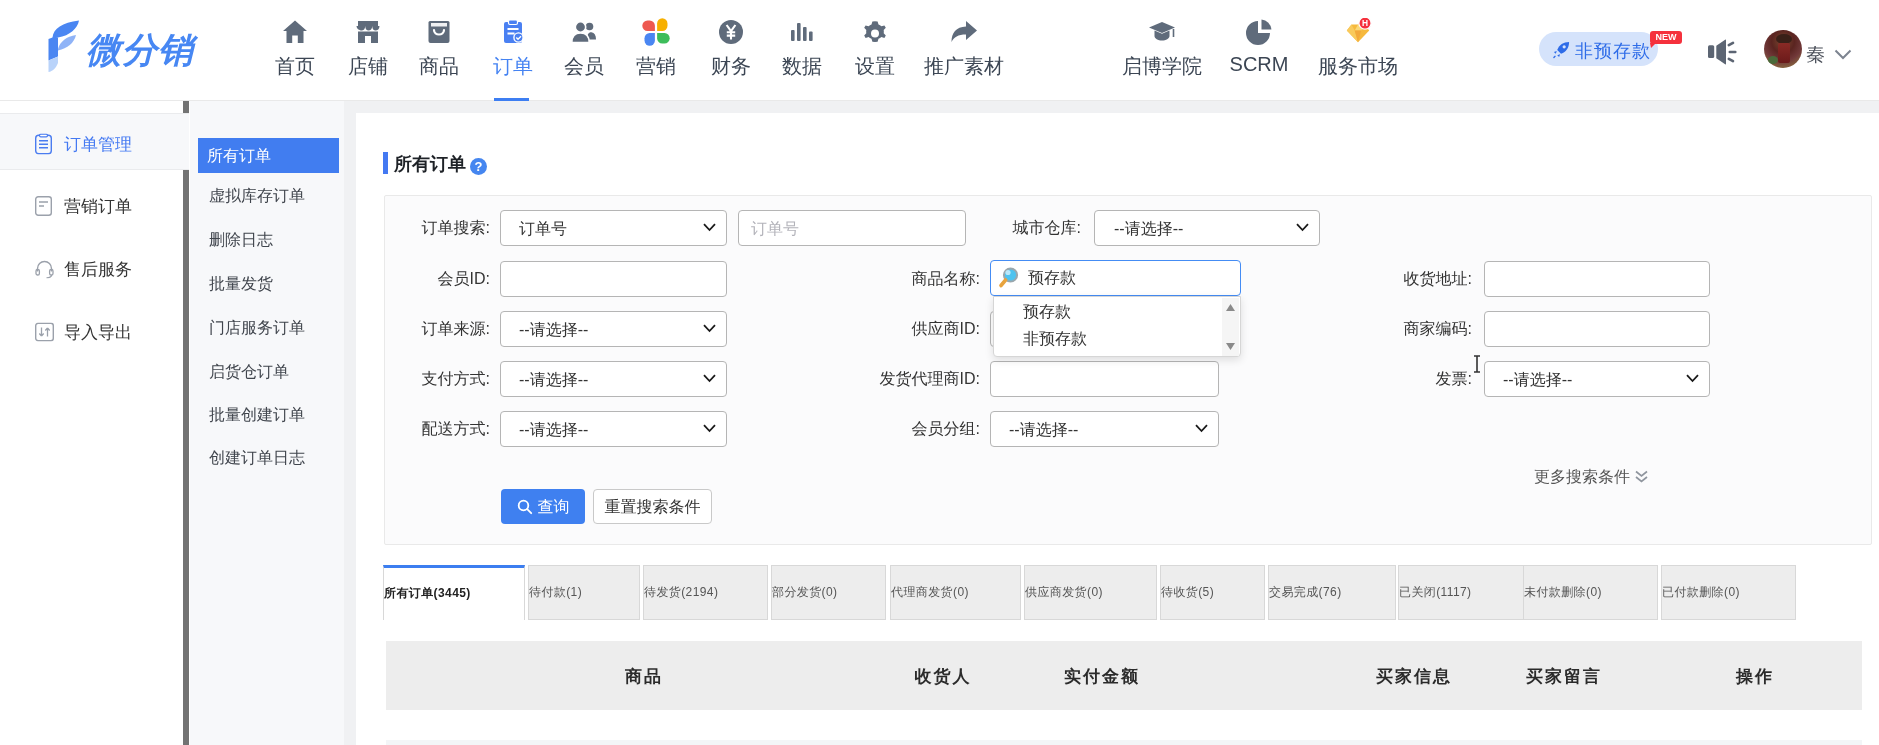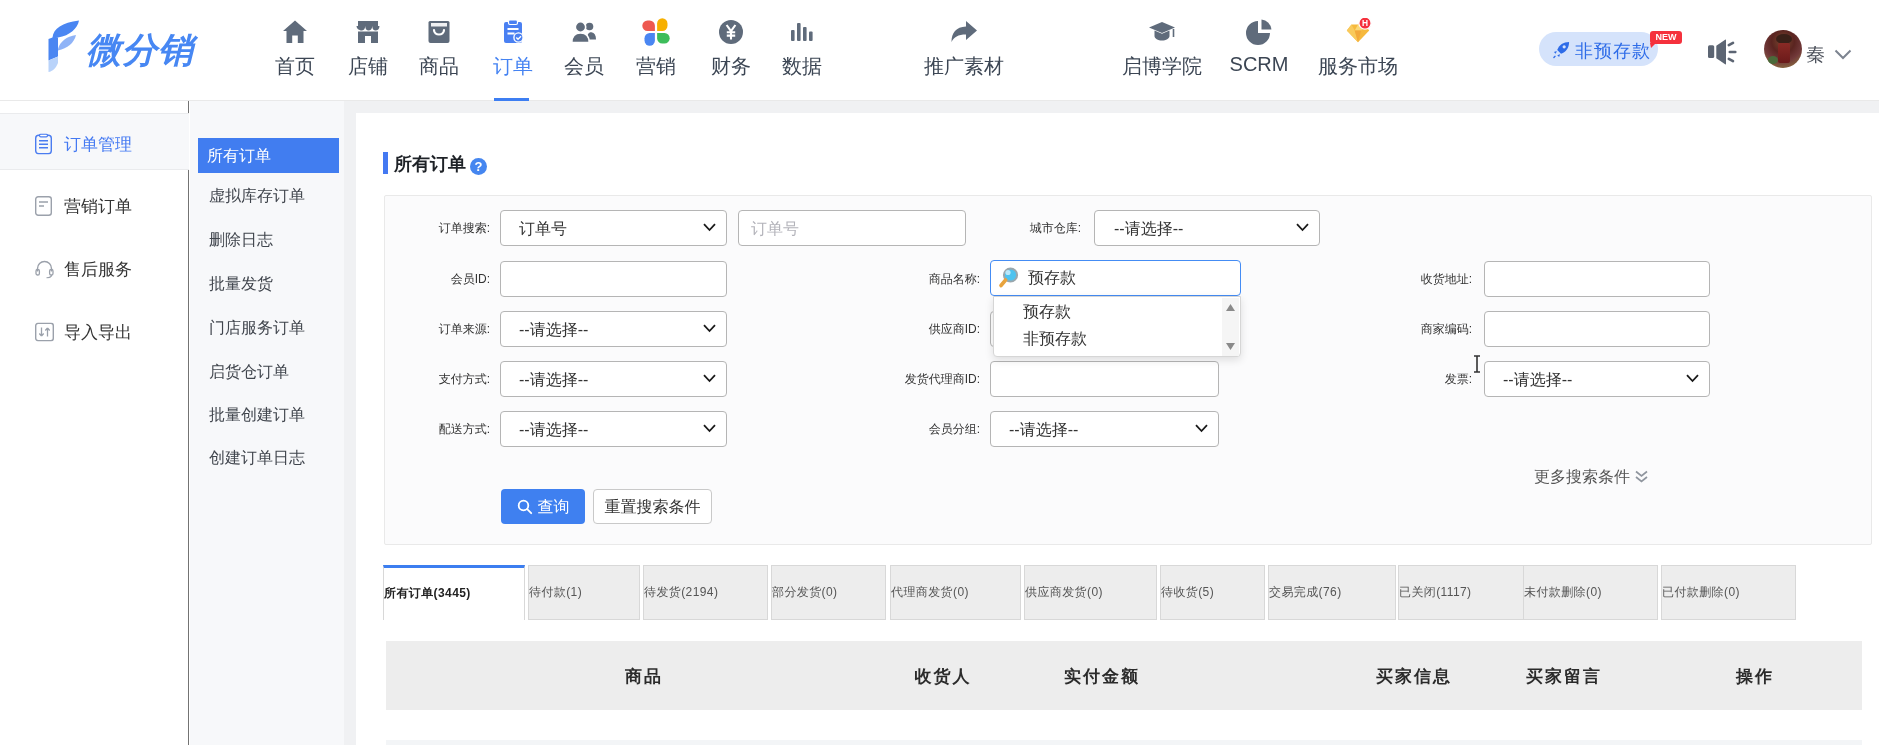--- a/index.html
+++ b/index.html
@@ -11,39 +11,39 @@
 .nitem.act .nlab{color:#4583f2}
 #navunder{position:absolute;left:494px;top:98px;width:35px;height:3px;background:#3d7ef2}
 
 #logotxt{position:absolute;left:86px;top:27px;font-size:35px;font-weight:bold;font-style:italic;color:#4787f3;letter-spacing:1px}
 
 #pill{position:absolute;left:1539px;top:32px;width:119px;height:34px;border-radius:17px;background:#d5e3fb}
 #pill .t{position:absolute;left:36px;top:7px;font-size:18px;color:#2e6ce8;letter-spacing:1px}
 #newbadge{position:absolute;left:1650px;top:31px;width:32px;height:13px;background:#f5313d;border-radius:3px;color:#fff;font-size:9px;font-weight:bold;text-align:center;line-height:13px}
 #qin{position:absolute;left:1806px;top:42px;font-size:19px;color:#4a4f59}
 
-#sb1{position:absolute;left:0;top:101px;width:189px;height:644px;background:#fff;border-right:1px solid #737373}
+#sb1{position:absolute;left:0;top:101px;width:189px;height:644px;background:#fff;border-right:6px solid #737373}
 #sb1sel{position:absolute;left:0;top:12px;width:189px;height:57px;background:#f7f8fa;border-top:1px solid #eaebed;border-bottom:1px solid #eaebed}
 .s1item{position:absolute;left:0;width:189px;height:40px}
 .s1item .txt{position:absolute;left:64px;top:50%;transform:translateY(-50%);font-size:17px;color:#333;white-space:nowrap}
 .s1item.act .txt{color:#4479f2}
 .s1item svg{position:absolute;left:35px;top:50%;transform:translateY(-50%)}
 #sb2{position:absolute;left:190px;top:101px;width:154px;height:644px;background:#f7f8fa}
 .s2item{position:absolute;left:19px;top:0;width:135px;height:36px;line-height:36px;font-size:16px;color:#40454d;white-space:nowrap}
 #sb2sel{position:absolute;left:8px;top:37px;width:141px;height:35px;background:#417df0;color:#fff;font-size:16px;line-height:35px;padding-left:9px}
 
 #gut1{position:absolute;left:344px;top:101px;width:12px;height:644px;background:#f0f1f3}
 #gut2{position:absolute;left:356px;top:101px;width:1523px;height:12px;background:#f0f1f3}
 
 #main{position:absolute;left:356px;top:113px;width:1523px;height:632px;background:#fff}
 #tbar{position:absolute;left:383px;top:152px;width:5px;height:22px;background:#4479f2}
 #ttext{position:absolute;left:394px;top:152px;font-size:18px;font-weight:bold;color:#1e2227}
 #thelp{position:absolute;left:470px;top:158px;width:17px;height:17px;border-radius:50%;background:#4586f0;color:#fff;font-size:13px;font-weight:bold;text-align:center;line-height:17px}
 #card{position:absolute;left:384px;top:195px;width:1488px;height:350px;background:#fbfbfc;border:1px solid #e9e9e9;border-radius:2px}
-.flabel{position:absolute;font-size:12px;color:#333;white-space:nowrap;text-align:right}
+.flabel{position:absolute;font-size:16px;color:#333;white-space:nowrap;text-align:right}
 .fld{position:absolute;height:36px;background:#fff;border:1px solid #b5b5b5;border-radius:4px;font-size:16px;color:#333}
 .fld .in{position:absolute;left:12px;top:8px;white-space:nowrap}
 .fld .ph{color:#b3b3ba}
 .fld svg.chev{position:absolute;right:10px;top:12px}
 .focus{border:1.5px solid #448cf4}
 
 #dd{position:absolute;left:993px;top:296px;width:248px;height:61px;background:#fff;border:1px solid #d6d6d6;border-radius:0 0 4px 4px;box-shadow:0 3px 8px rgba(0,0,0,.12)}
 #dd .o1,#dd .o2{position:absolute;left:29px;font-size:16px;color:#333;white-space:nowrap}
 #ddsc{position:absolute;right:1px;top:1px;width:17px;height:58px;background:#f5f5f5}
 
@@ -130,20 +130,27 @@
       <span class="nlab">财务</span>
     </div>
   <div class="nitem" style="left:742px">
       <svg class="nicon" viewBox="0 0 28 28">
         <rect x="3" y="12" width="3.6" height="11" rx="1" fill="#5f6b7b"></rect>
         <rect x="9" y="5" width="3.6" height="18" rx="1" fill="#5f6b7b"></rect>
         <rect x="15" y="9" width="3.6" height="14" rx="1" fill="#5f6b7b"></rect>
         <rect x="21" y="13.5" width="3.6" height="9.5" rx="1" fill="#5f6b7b"></rect>
       </svg>
       <span class="nlab">数据</span>
+    </div>
+  <div class="nitem" style="left:815px">
+      <svg class="nicon" viewBox="0 0 28 28">
+        <path d="M14 1.8 l2.6 0.3 l0.9 3 a9.5 9.5 0 0 1 2.9 1.7 l3-0.9 l1.4 2.3 l-2.1 2.3 a9.5 9.5 0 0 1 0 3.3 l2.1 2.3 l-1.4 2.3 l-3-0.9 a9.5 9.5 0 0 1 -2.9 1.7 l-0.9 3 l-2.6 0.3 l-2.6-0.3 l-0.9-3 a9.5 9.5 0 0 1 -2.9-1.7 l-3 0.9 l-1.4-2.3 l2.1-2.3 a9.5 9.5 0 0 1 0-3.3 l-2.1-2.3 l1.4-2.3 l3 0.9 a9.5 9.5 0 0 1 2.9-1.7 l0.9-3 Z" fill="#5f6b7b" transform="translate(0,1.5)"></path>
+        <circle cx="14" cy="14" r="4" fill="#fff" transform="translate(0,1.5)"></circle>
+      </svg>
+      <span class="nlab">设置</span>
     </div>
   <div class="nitem" style="left:884px;width:160px">
       <svg class="nicon" viewBox="0 0 28 28">
         <path d="M16 3 L27 12.5 L16 22 V16.5 C8 16.5 4 19 1.5 24 C1.5 15 6 9 16 8.5 Z" fill="#5f6b7b"></path>
       </svg>
       <span class="nlab">推广素材</span>
     </div>
   <div class="nitem" style="left:1082px;width:160px">
       <svg class="nicon" viewBox="0 0 28 28">
         <path d="M14 4 L27 9.5 L14 15 L1 9.5 Z" fill="#5f6b7b"></path>

